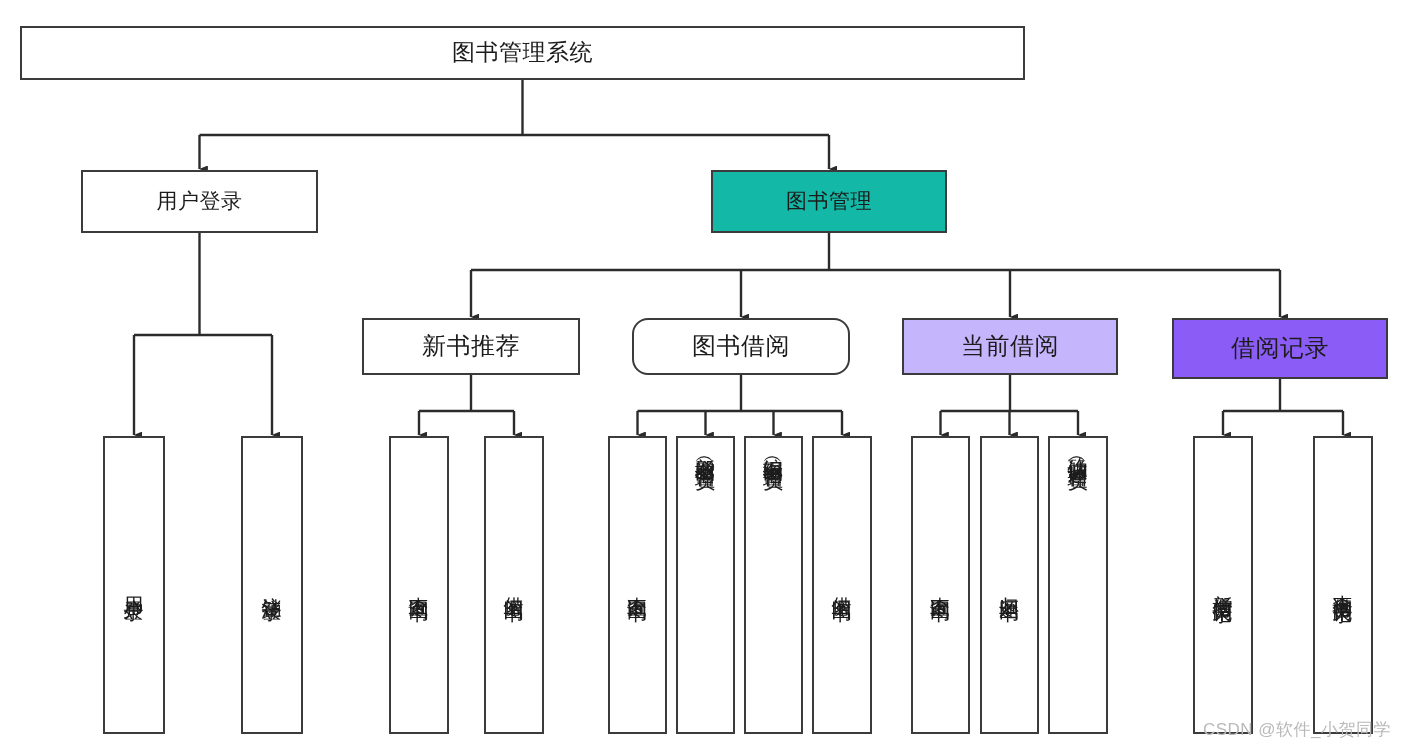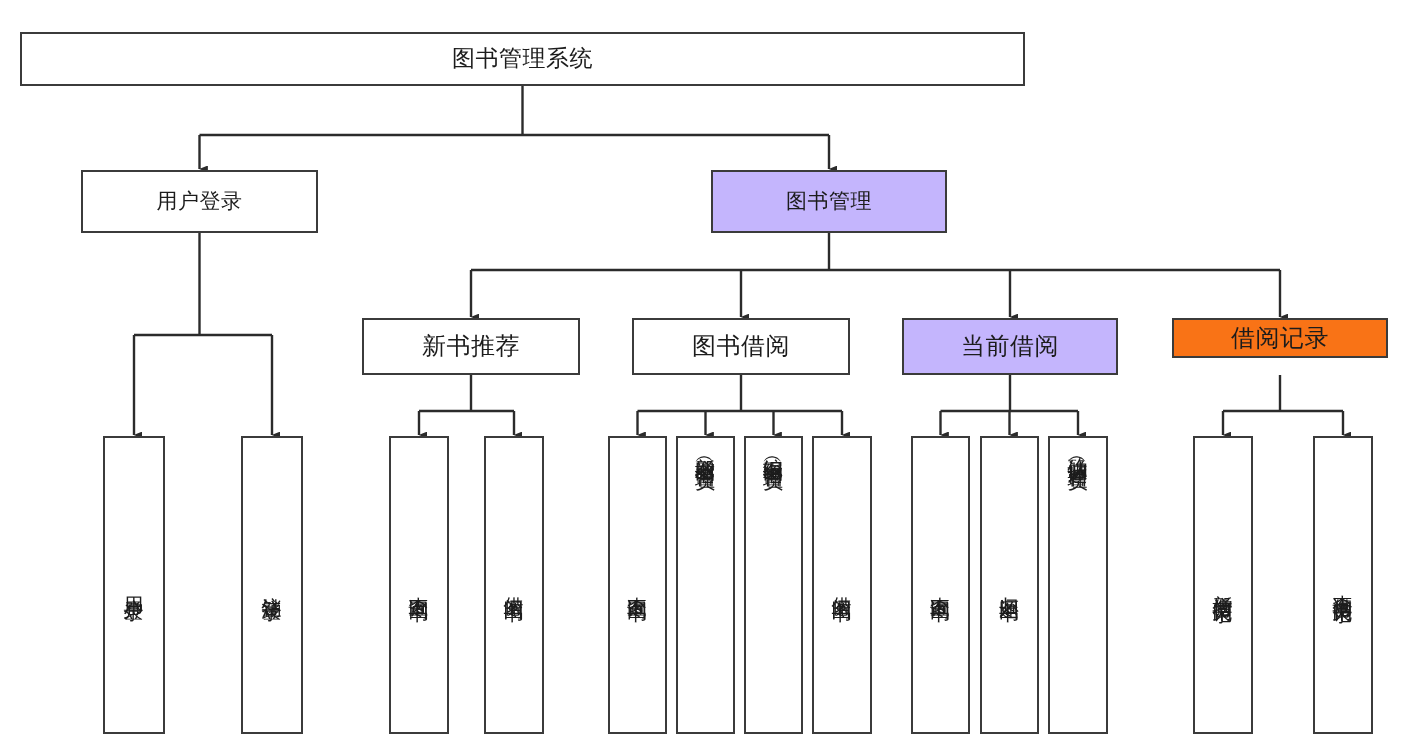--- a/index.html
+++ b/index.html
@@ -123,39 +123,39 @@
         <path d="M1009.5 411 L1009.5 435" stroke="#2b2b2b" stroke-width="2.4" fill="none" stroke-linecap="butt" marker-end="url(#arrowhead)"></path>
         <path d="M1078 411 L1078 435" stroke="#2b2b2b" stroke-width="2.4" fill="none" stroke-linecap="butt" marker-end="url(#arrowhead)"></path>
         <path d="M1280 375 L1280 411" stroke="#2b2b2b" stroke-width="2.4" fill="none" stroke-linecap="butt"></path>
         <path d="M1223 411 L1343 411" stroke="#2b2b2b" stroke-width="2.4" fill="none" stroke-linecap="butt"></path>
         <path d="M1223 411 L1223 435" stroke="#2b2b2b" stroke-width="2.4" fill="none" stroke-linecap="butt" marker-end="url(#arrowhead)"></path>
         <path d="M1343 411 L1343 435" stroke="#2b2b2b" stroke-width="2.4" fill="none" stroke-linecap="butt" marker-end="url(#arrowhead)"></path>
       </g>
   </svg>
 
   <div id="node-layer">
-      <div class="node-box node-root" style="left: 20px; top: 32px; width: 1005px; height: 54px; border-color: rgb(59, 59, 59); background: rgb(255, 255, 255);">
+      <div class="node-box node-root" style="left: 20px; top: 26px; width: 1005px; height: 54px; border-color: rgb(59, 59, 59); background: rgb(255, 255, 255);">
         <div class="node-label" style="color: rgb(28, 28, 28);">图书管理系统</div>
       </div>
       <div class="node-box node-l2" style="left: 81px; top: 170px; width: 237px; height: 63px; border-color: rgb(59, 59, 59); background: rgb(255, 255, 255);">
         <div class="node-label" style="color: rgb(28, 28, 28);">用户登录</div>
       </div>
-      <div class="node-box node-l2" style="left: 711px; top: 170px; width: 236px; height: 63px; border-color: rgb(59, 59, 59); background: #c4b5fd;">
+      <div class="node-box node-l2" style="left: 711px; top: 170px; width: 236px; height: 63px; border-color: rgb(59, 59, 59); background: #14b8a6;">
         <div class="node-label" style="color: rgb(28, 28, 28);">图书管理</div>
       </div>
       <div class="node-box node-l3" style="left: 362px; top: 318px; width: 218px; height: 57px; border-color: rgb(59, 59, 59); background: rgb(255, 255, 255);">
         <div class="node-label" style="color: rgb(28, 28, 28);">新书推荐</div>
       </div>
-      <div class="node-box node-l3" style="left: 632px; top: 318px; width: 218px; height: 57px; border-color: rgb(59, 59, 59); background: rgb(255, 255, 255);">
+      <div class="node-box node-l3" style="left: 632px; top: 318px; width: 218px; height: 57px; border-color: rgb(59, 59, 59); background: rgb(255, 255, 255); border-radius: 16px;">
         <div class="node-label" style="color: rgb(28, 28, 28);">图书借阅</div>
       </div>
       <div class="node-box node-l3" style="left: 902px; top: 318px; width: 216px; height: 57px; border-color: rgb(59, 59, 59); background: #c4b5fd;">
         <div class="node-label" style="color: rgb(28, 28, 28);">当前借阅</div>
       </div>
-      <div class="node-box node-l3" style="left: 1172px; top: 318px; width: 216px; height: 40px; border-color: rgb(59, 59, 59); background: #f97316;">
+      <div class="node-box node-l3" style="left: 1172px; top: 318px; width: 216px; height: 61px; border-color: rgb(59, 59, 59); background: #8b5cf6;">
         <div class="node-label" style="color: rgb(28, 28, 28);">借阅记录</div>
       </div>
       <div class="node-box node-leaf leaf-centered" style="left: 103px; top: 436px; width: 62px; height: 298px; border-color: rgb(59, 59, 59); background: rgb(255, 255, 255);">
         <div class="node-label" style="color: rgb(28, 28, 28);">用户登录</div>
       </div>
       <div class="node-box node-leaf leaf-centered" style="left: 241px; top: 436px; width: 62px; height: 298px; border-color: rgb(59, 59, 59); background: rgb(255, 255, 255);">
         <div class="node-label" style="color: rgb(28, 28, 28);">注销登录</div>
       </div>
       <div class="node-box node-leaf leaf-centered" style="left: 389px; top: 436px; width: 60px; height: 298px; border-color: rgb(59, 59, 59); background: rgb(255, 255, 255);">
         <div class="node-label" style="color: rgb(28, 28, 28);">查询图书</div>
@@ -185,13 +185,14 @@
         <div class="node-label" style="color: rgb(28, 28, 28);">确认归还（管理员）</div>
       </div>
       <div class="node-box node-leaf leaf-centered" style="left: 1193px; top: 436px; width: 60px; height: 298px; border-color: rgb(59, 59, 59); background: rgb(255, 255, 255);">
         <div class="node-label" style="color: rgb(28, 28, 28);">新增借阅记录</div>
       </div>
       <div class="node-box node-leaf leaf-centered" style="left: 1313px; top: 436px; width: 60px; height: 298px; border-color: rgb(59, 59, 59); background: rgb(255, 255, 255);">
         <div class="node-label" style="color: rgb(28, 28, 28);">查询借阅记录</div>
       </div>
     </div>
 
+  <div id="watermark">CSDN @软件_小贺同学</div>
 </div>
 
 </body></html>

